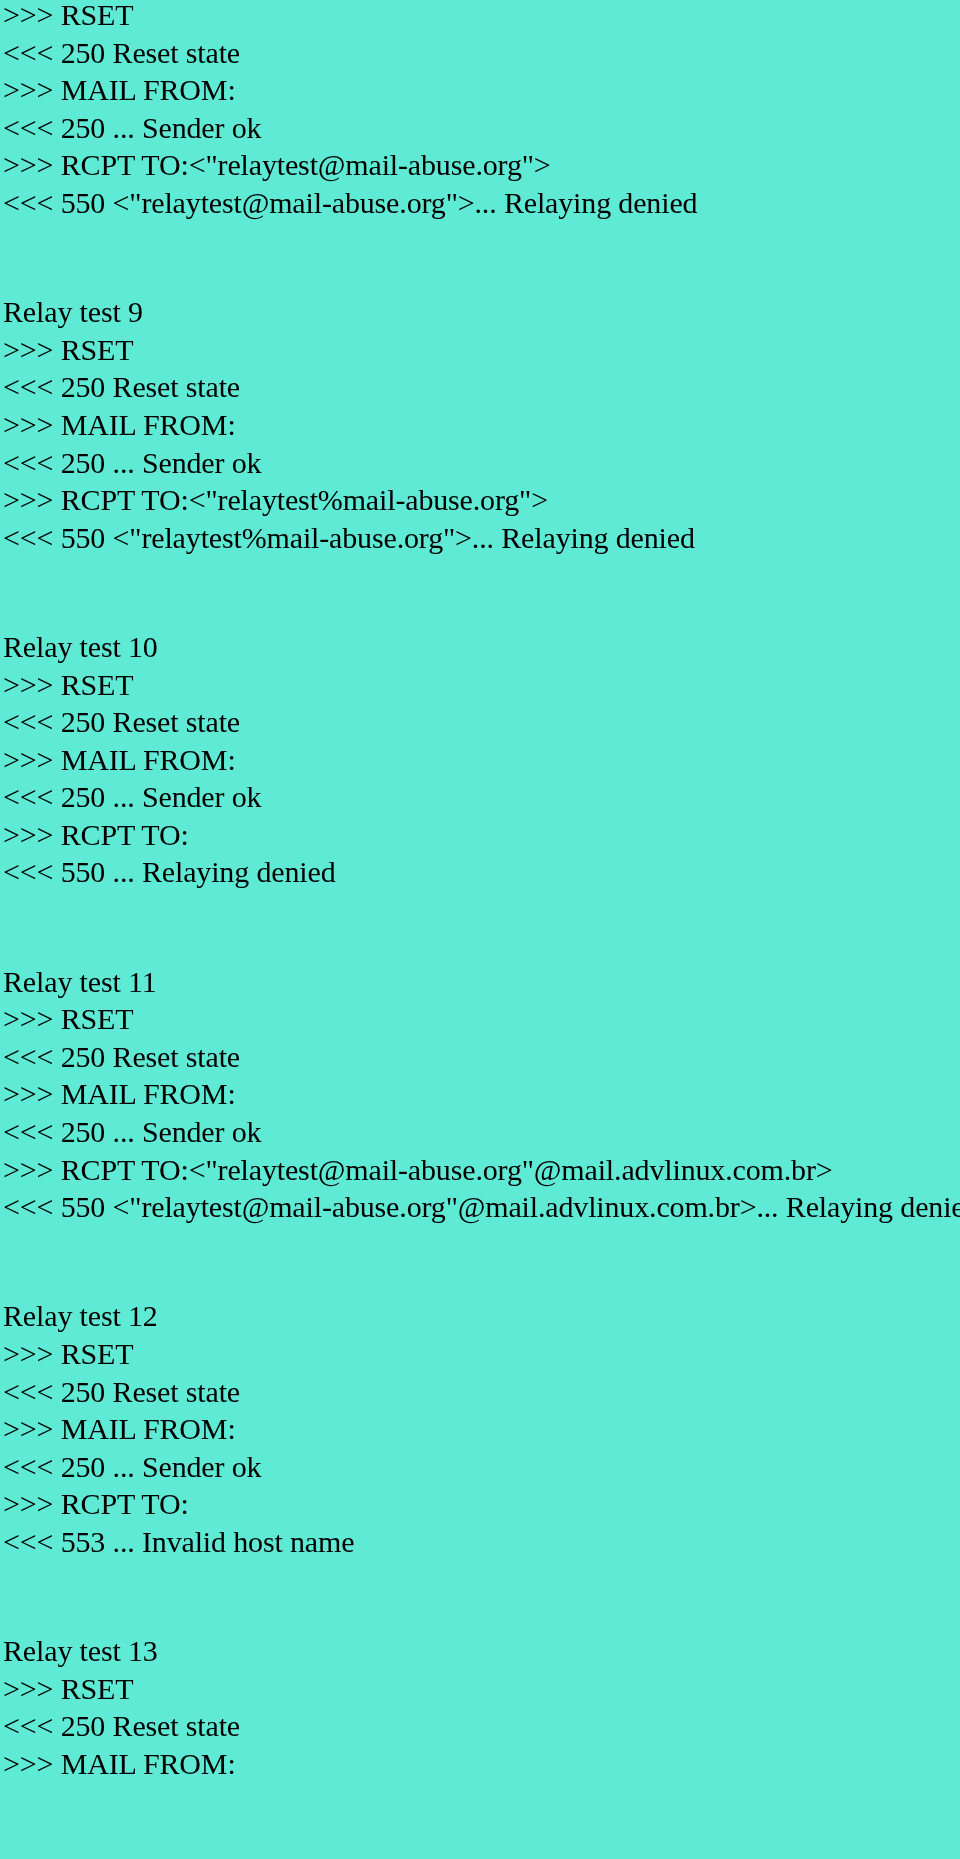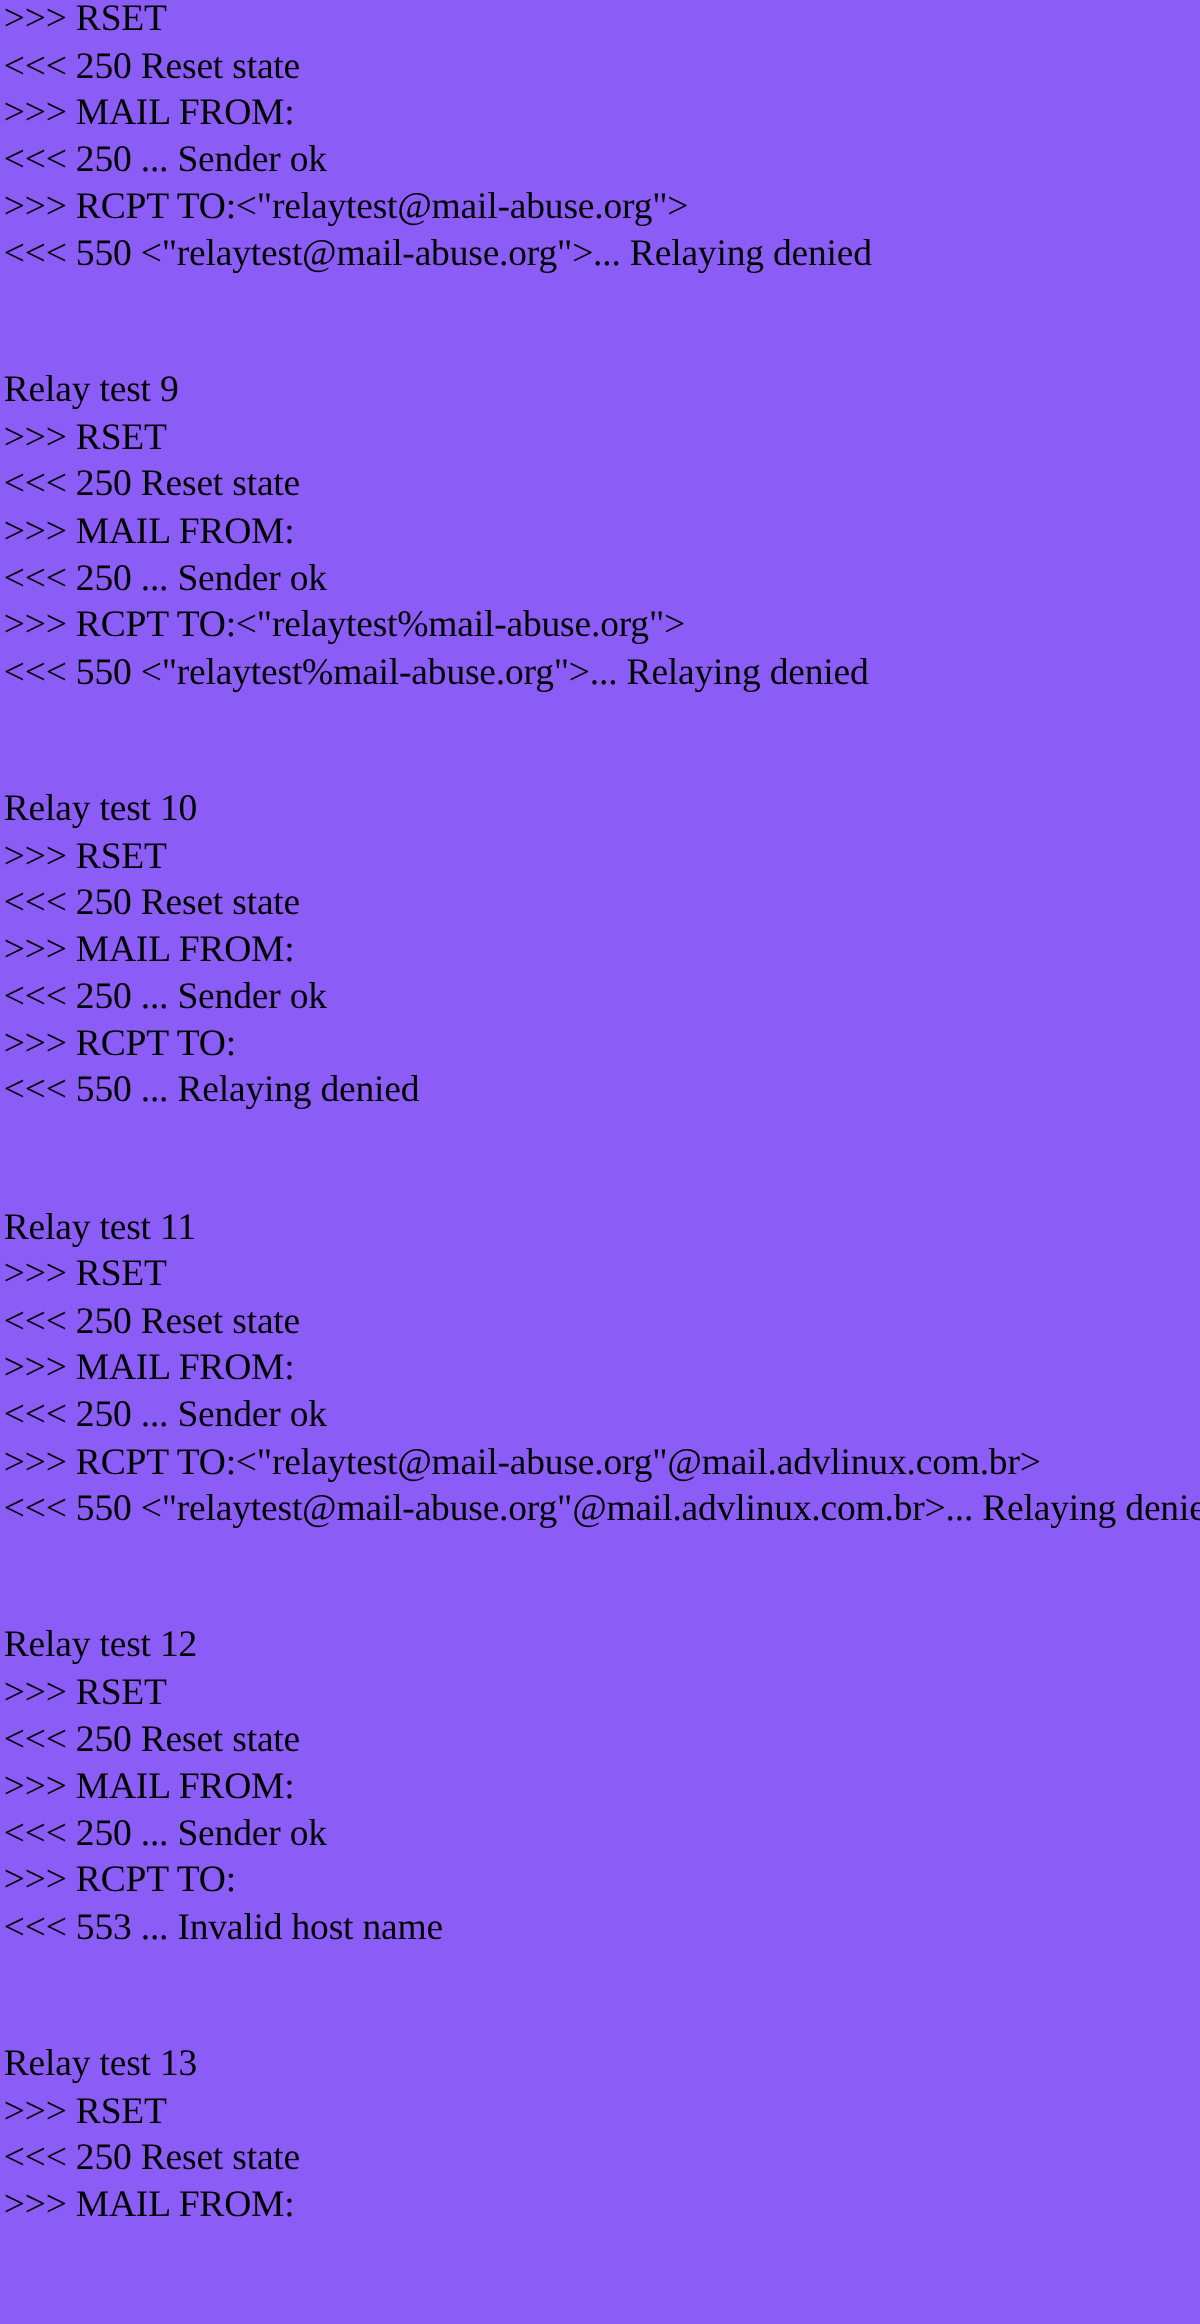--- a/index.html
+++ b/index.html
@@ -15,21 +15,21 @@
     font-family: "Liberation Serif", "DejaVu Serif", serif;
     color: #000000;
     -webkit-font-smoothing: antialiased;
   }
   #page {
     position: relative;
     width: 960px;
     height: 1859px;
     padding: 0;
     box-sizing: border-box;
-    background: #8b5cf6;
+    background: #5eead4;
   }
   .transcript {
     position: absolute;
     left: 3px;
     top: -4px;
     width: 957px;
     font-size: 30px;
     line-height: 37.6px;
     white-space: pre;
     letter-spacing: -0.15px;

